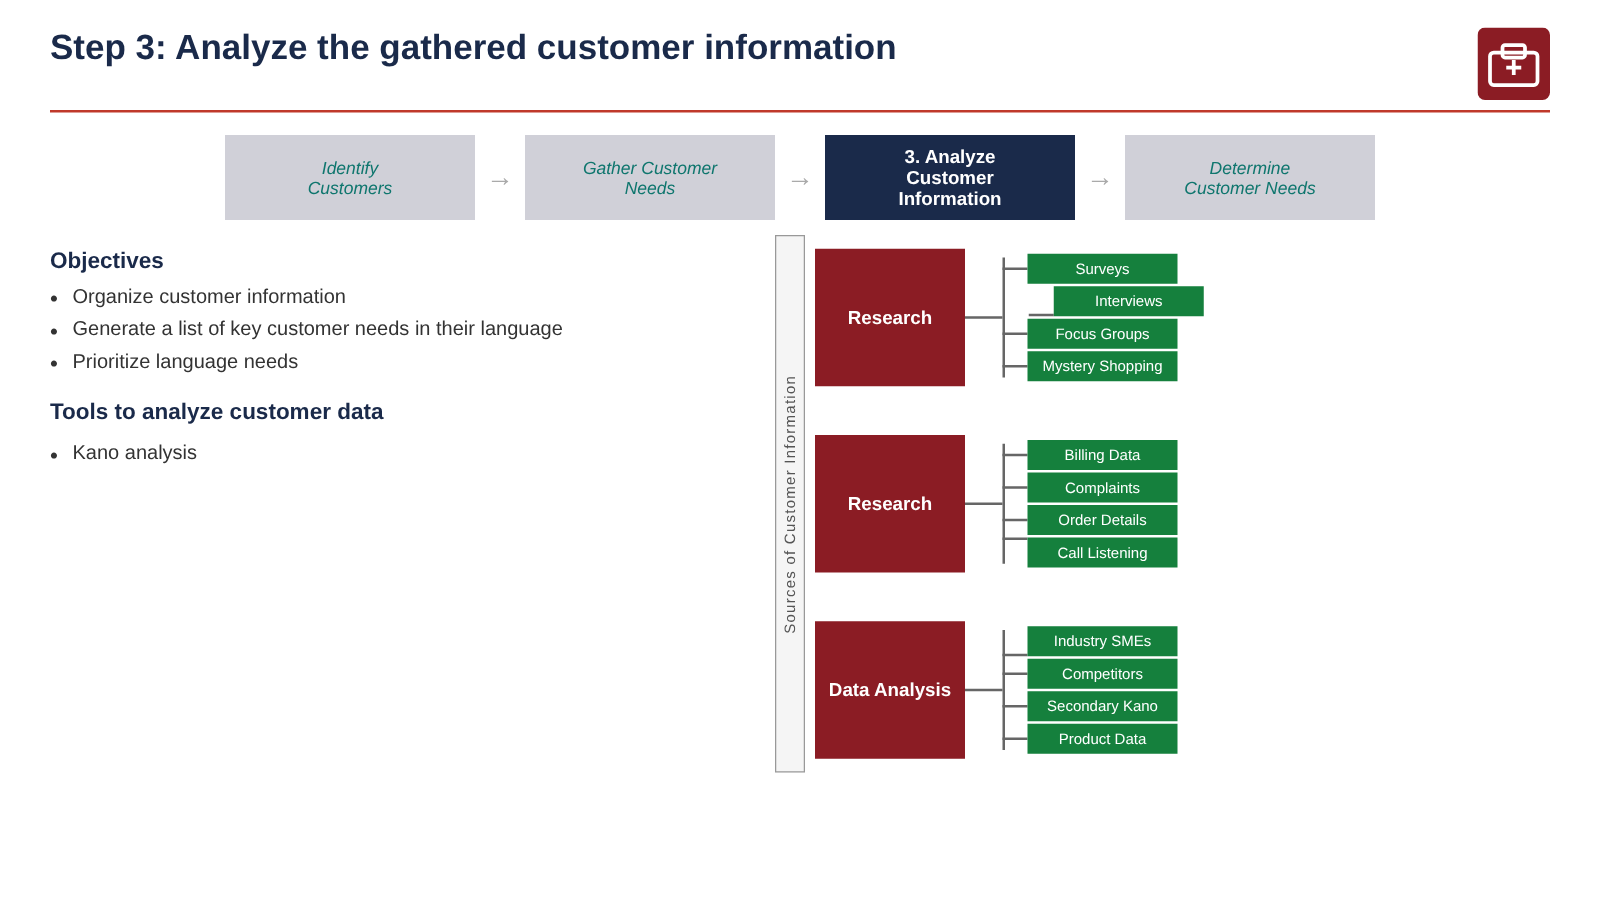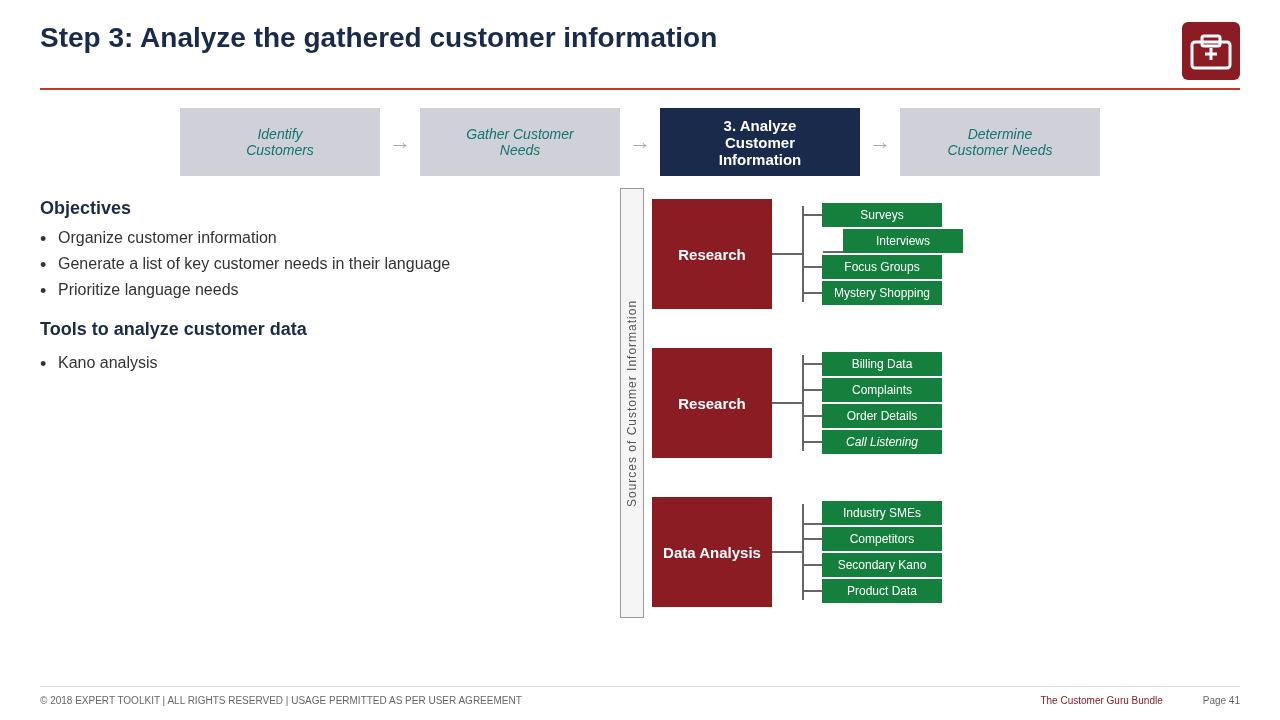--- a/index.html
+++ b/index.html
@@ -291,21 +291,21 @@
                 <div class="item-box">Billing Data</div>
               </div>
               <div style="display:flex; align-items:center;justify-content:space-between;">
                 <div style="width:20px; height:2px; background:#666;"></div>
                 <div class="item-box">Complaints</div>
               </div>
               <div style="display:flex; align-items:center;">
                 <div style="width:20px; height:2px; background:#666;"></div>
                 <div class="item-box">Order Details</div>
               </div>
-              <div style="display:flex; align-items:center;font-style:italic;">
+              <div style="display:flex; align-items:flex-start;">
                 <div style="width:20px; height:2px; background:#666;"></div>
                 <div class="item-box">Call Listening</div>
               </div>
             </div>
           </div>
 
           <div style="display:flex; align-items:center; height:120px;">
             <div class="category-box">Data Analysis</div>
             <div style="width:30px; height:2px; background:#666;"></div>
             <div style="position:relative; height:100%; display:flex; flex-direction:column; justify-content:space-around; padding: 8px 0;">
@@ -328,21 +328,14 @@
               </div>
             </div>
           </div>
 
         </div>
       </div>
     </div>
 
   </div>
 
-  <div class="footer">
-    <span>© 2018 EXPERT TOOLKIT | ALL RIGHTS RESERVED | USAGE PERMITTED AS PER USER AGREEMENT</span>
-    <div class="footer-right">
-      <span class="footer-brand">The Customer Guru Bundle</span>
-      <span>Page 41</span>
-    </div>
-  </div>
 
 </div>
 
 </body></html>

